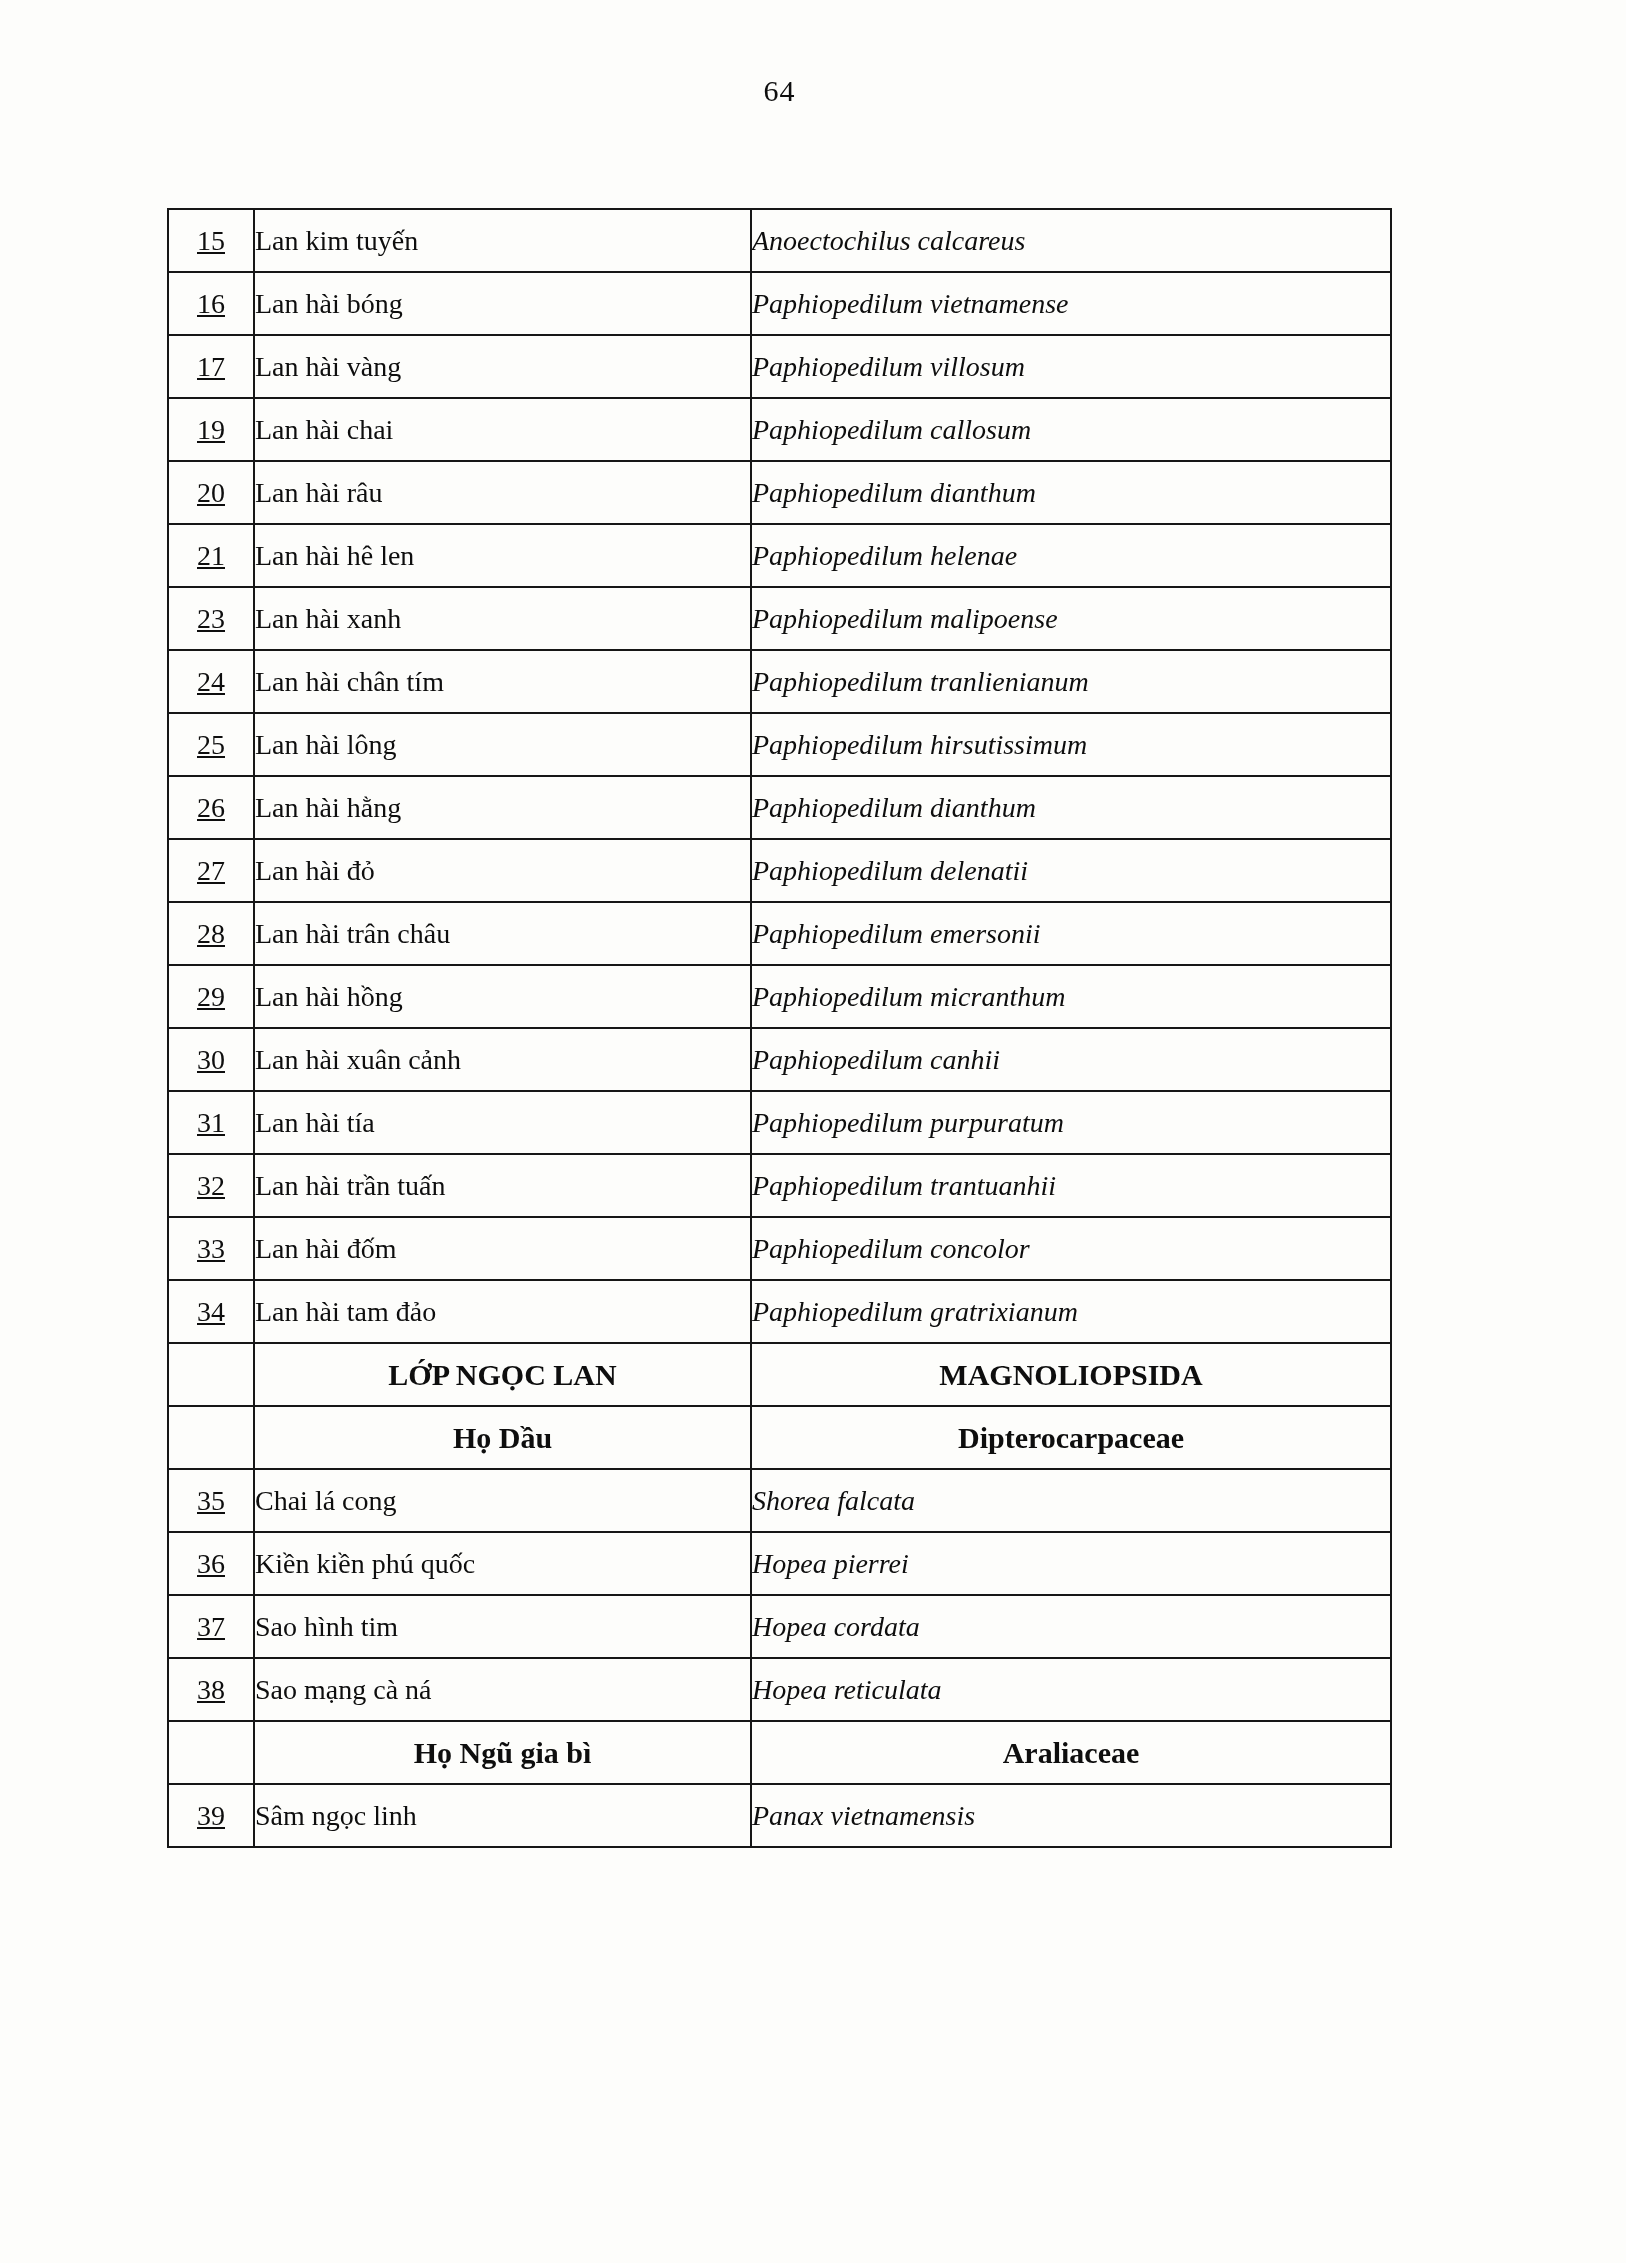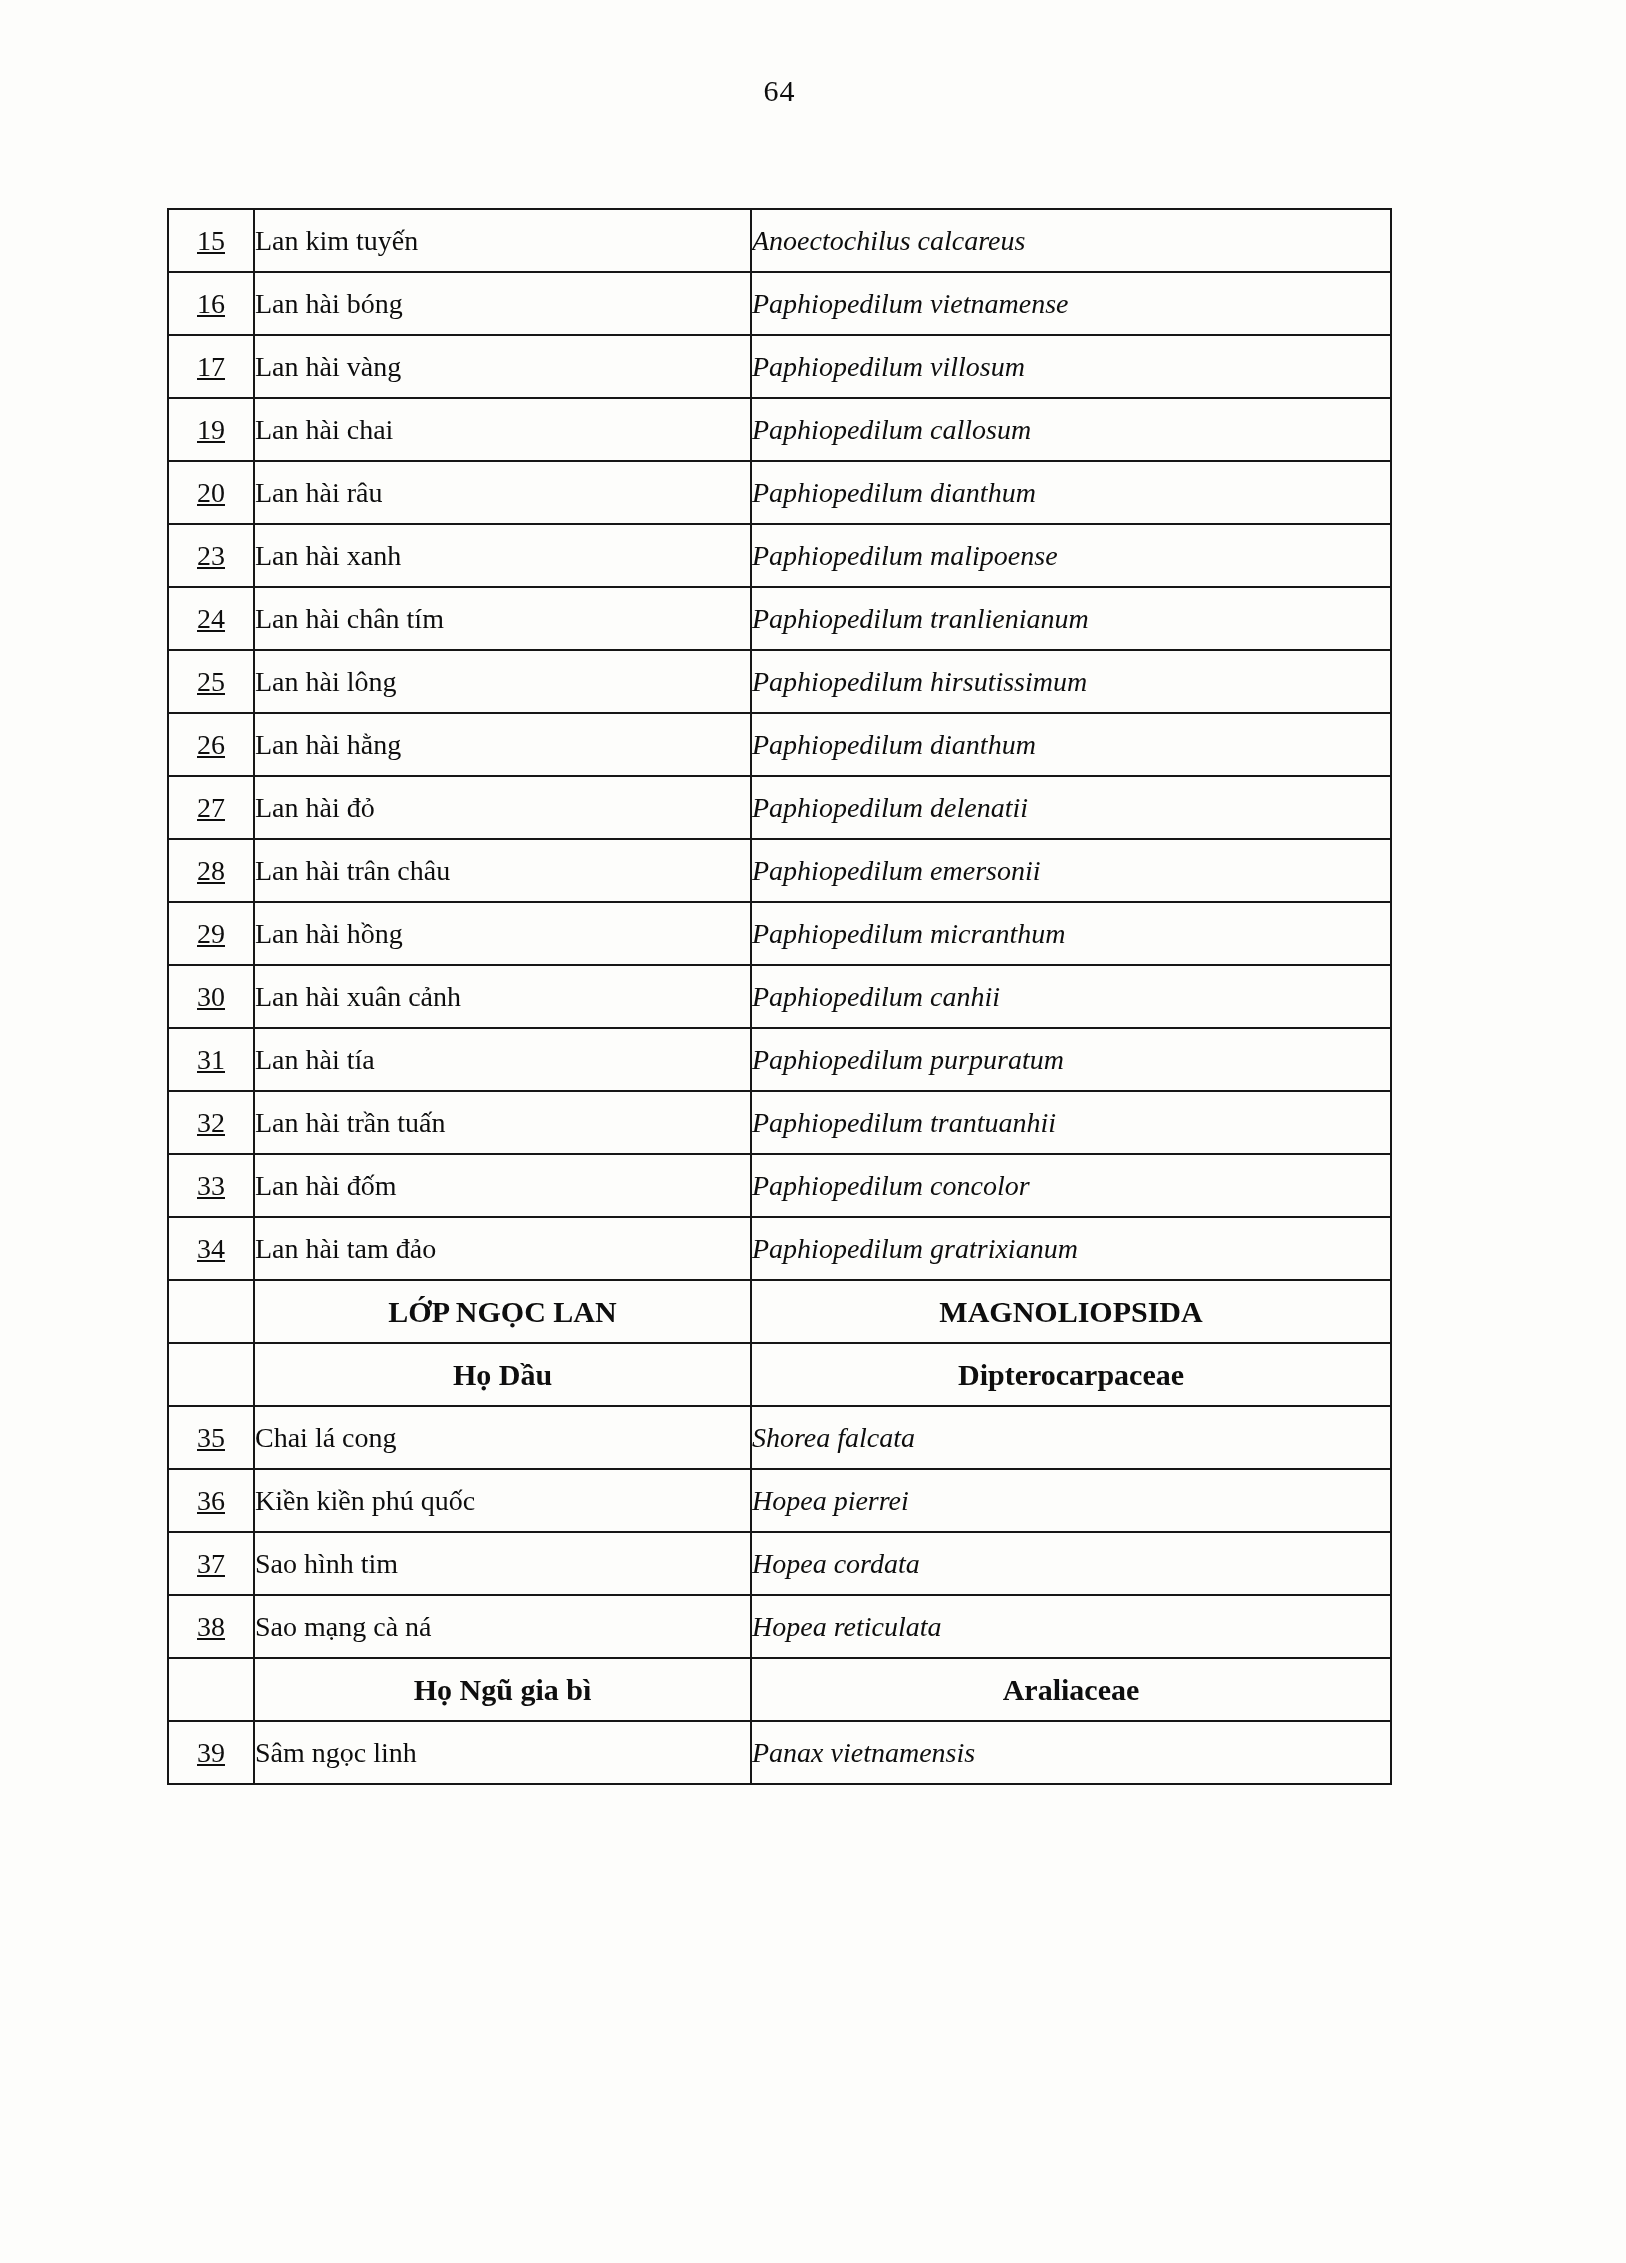--- a/index.html
+++ b/index.html
@@ -95,20 +95,25 @@
           <td class="col-num">19</td>
           <td class="col-vi">Lan hài chai</td>
           <td class="col-la">Paphiopedilum callosum</td>
         </tr>
         <tr class="species">
           <td class="col-num">20</td>
           <td class="col-vi">Lan hài râu</td>
           <td class="col-la">Paphiopedilum dianthum</td>
         </tr>
         <tr class="species">
+          <td class="col-num">21</td>
+          <td class="col-vi">Lan hài hê len</td>
+          <td class="col-la">Paphiopedilum helenae</td>
+        </tr>
+        <tr class="species">
           <td class="col-num">23</td>
           <td class="col-vi">Lan hài xanh</td>
           <td class="col-la">Paphiopedilum malipoense</td>
         </tr>
         <tr class="species">
           <td class="col-num">24</td>
           <td class="col-vi">Lan hài chân tím</td>
           <td class="col-la">Paphiopedilum tranlienianum</td>
         </tr>
         <tr class="species">

